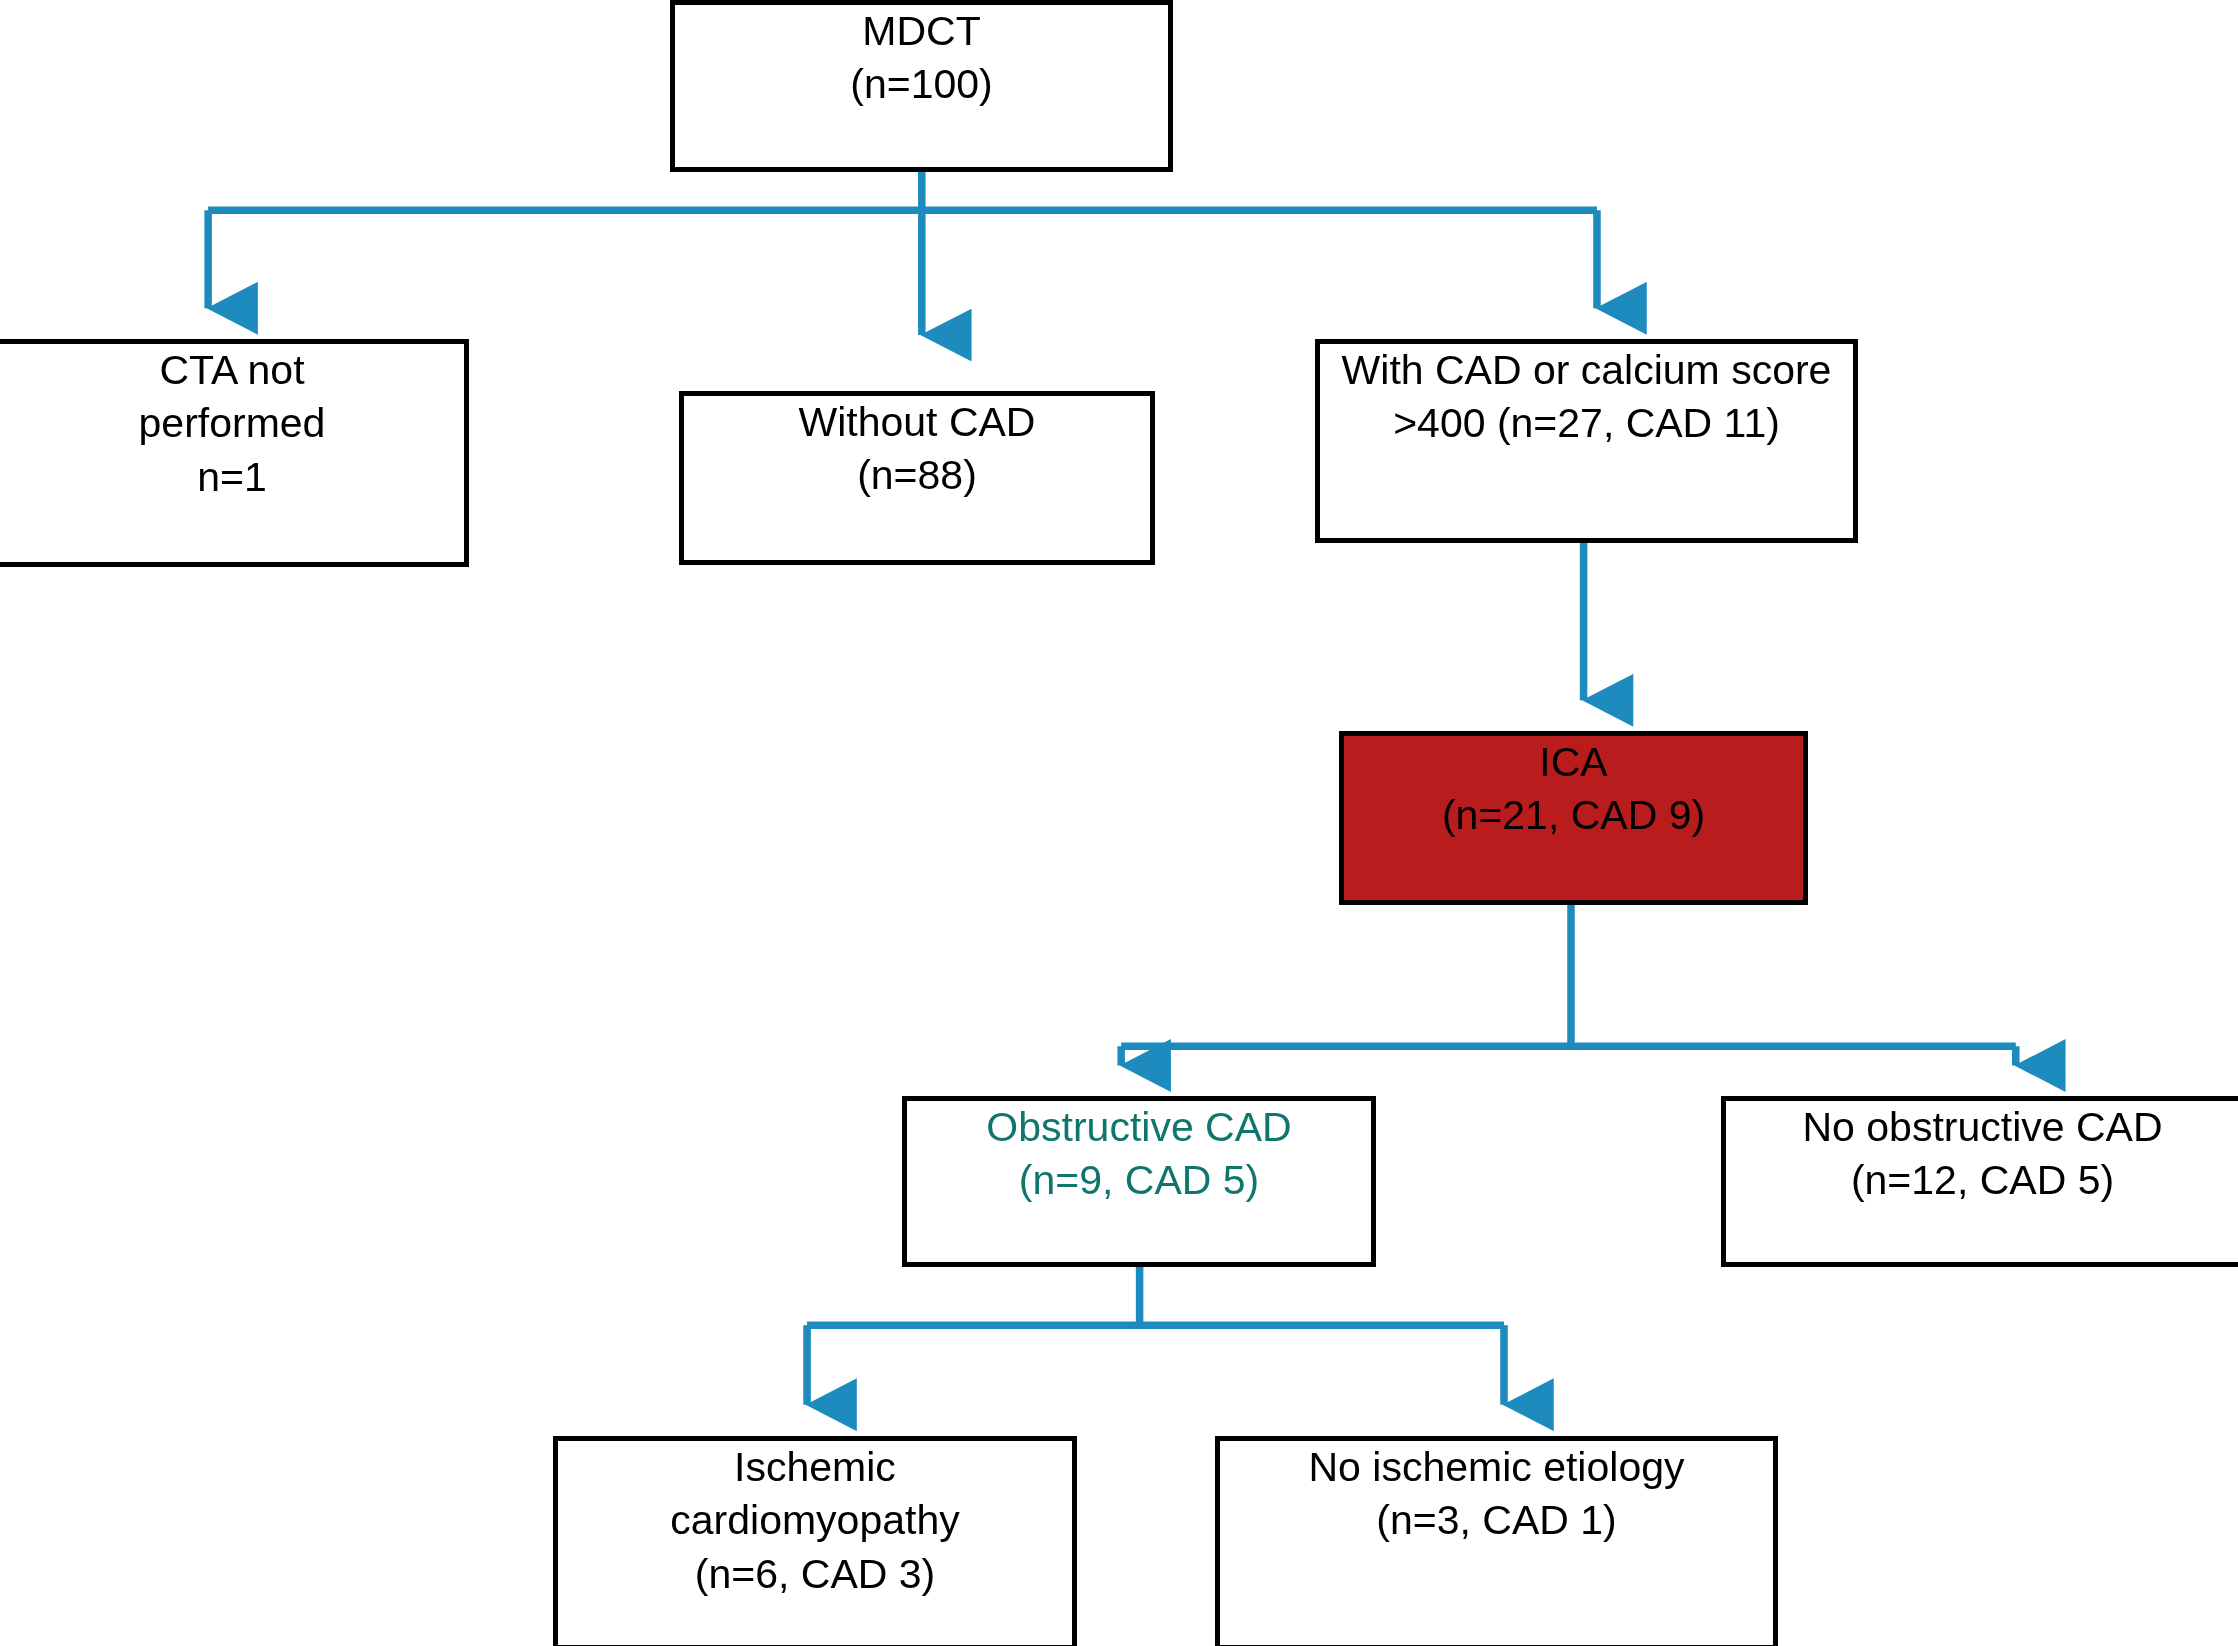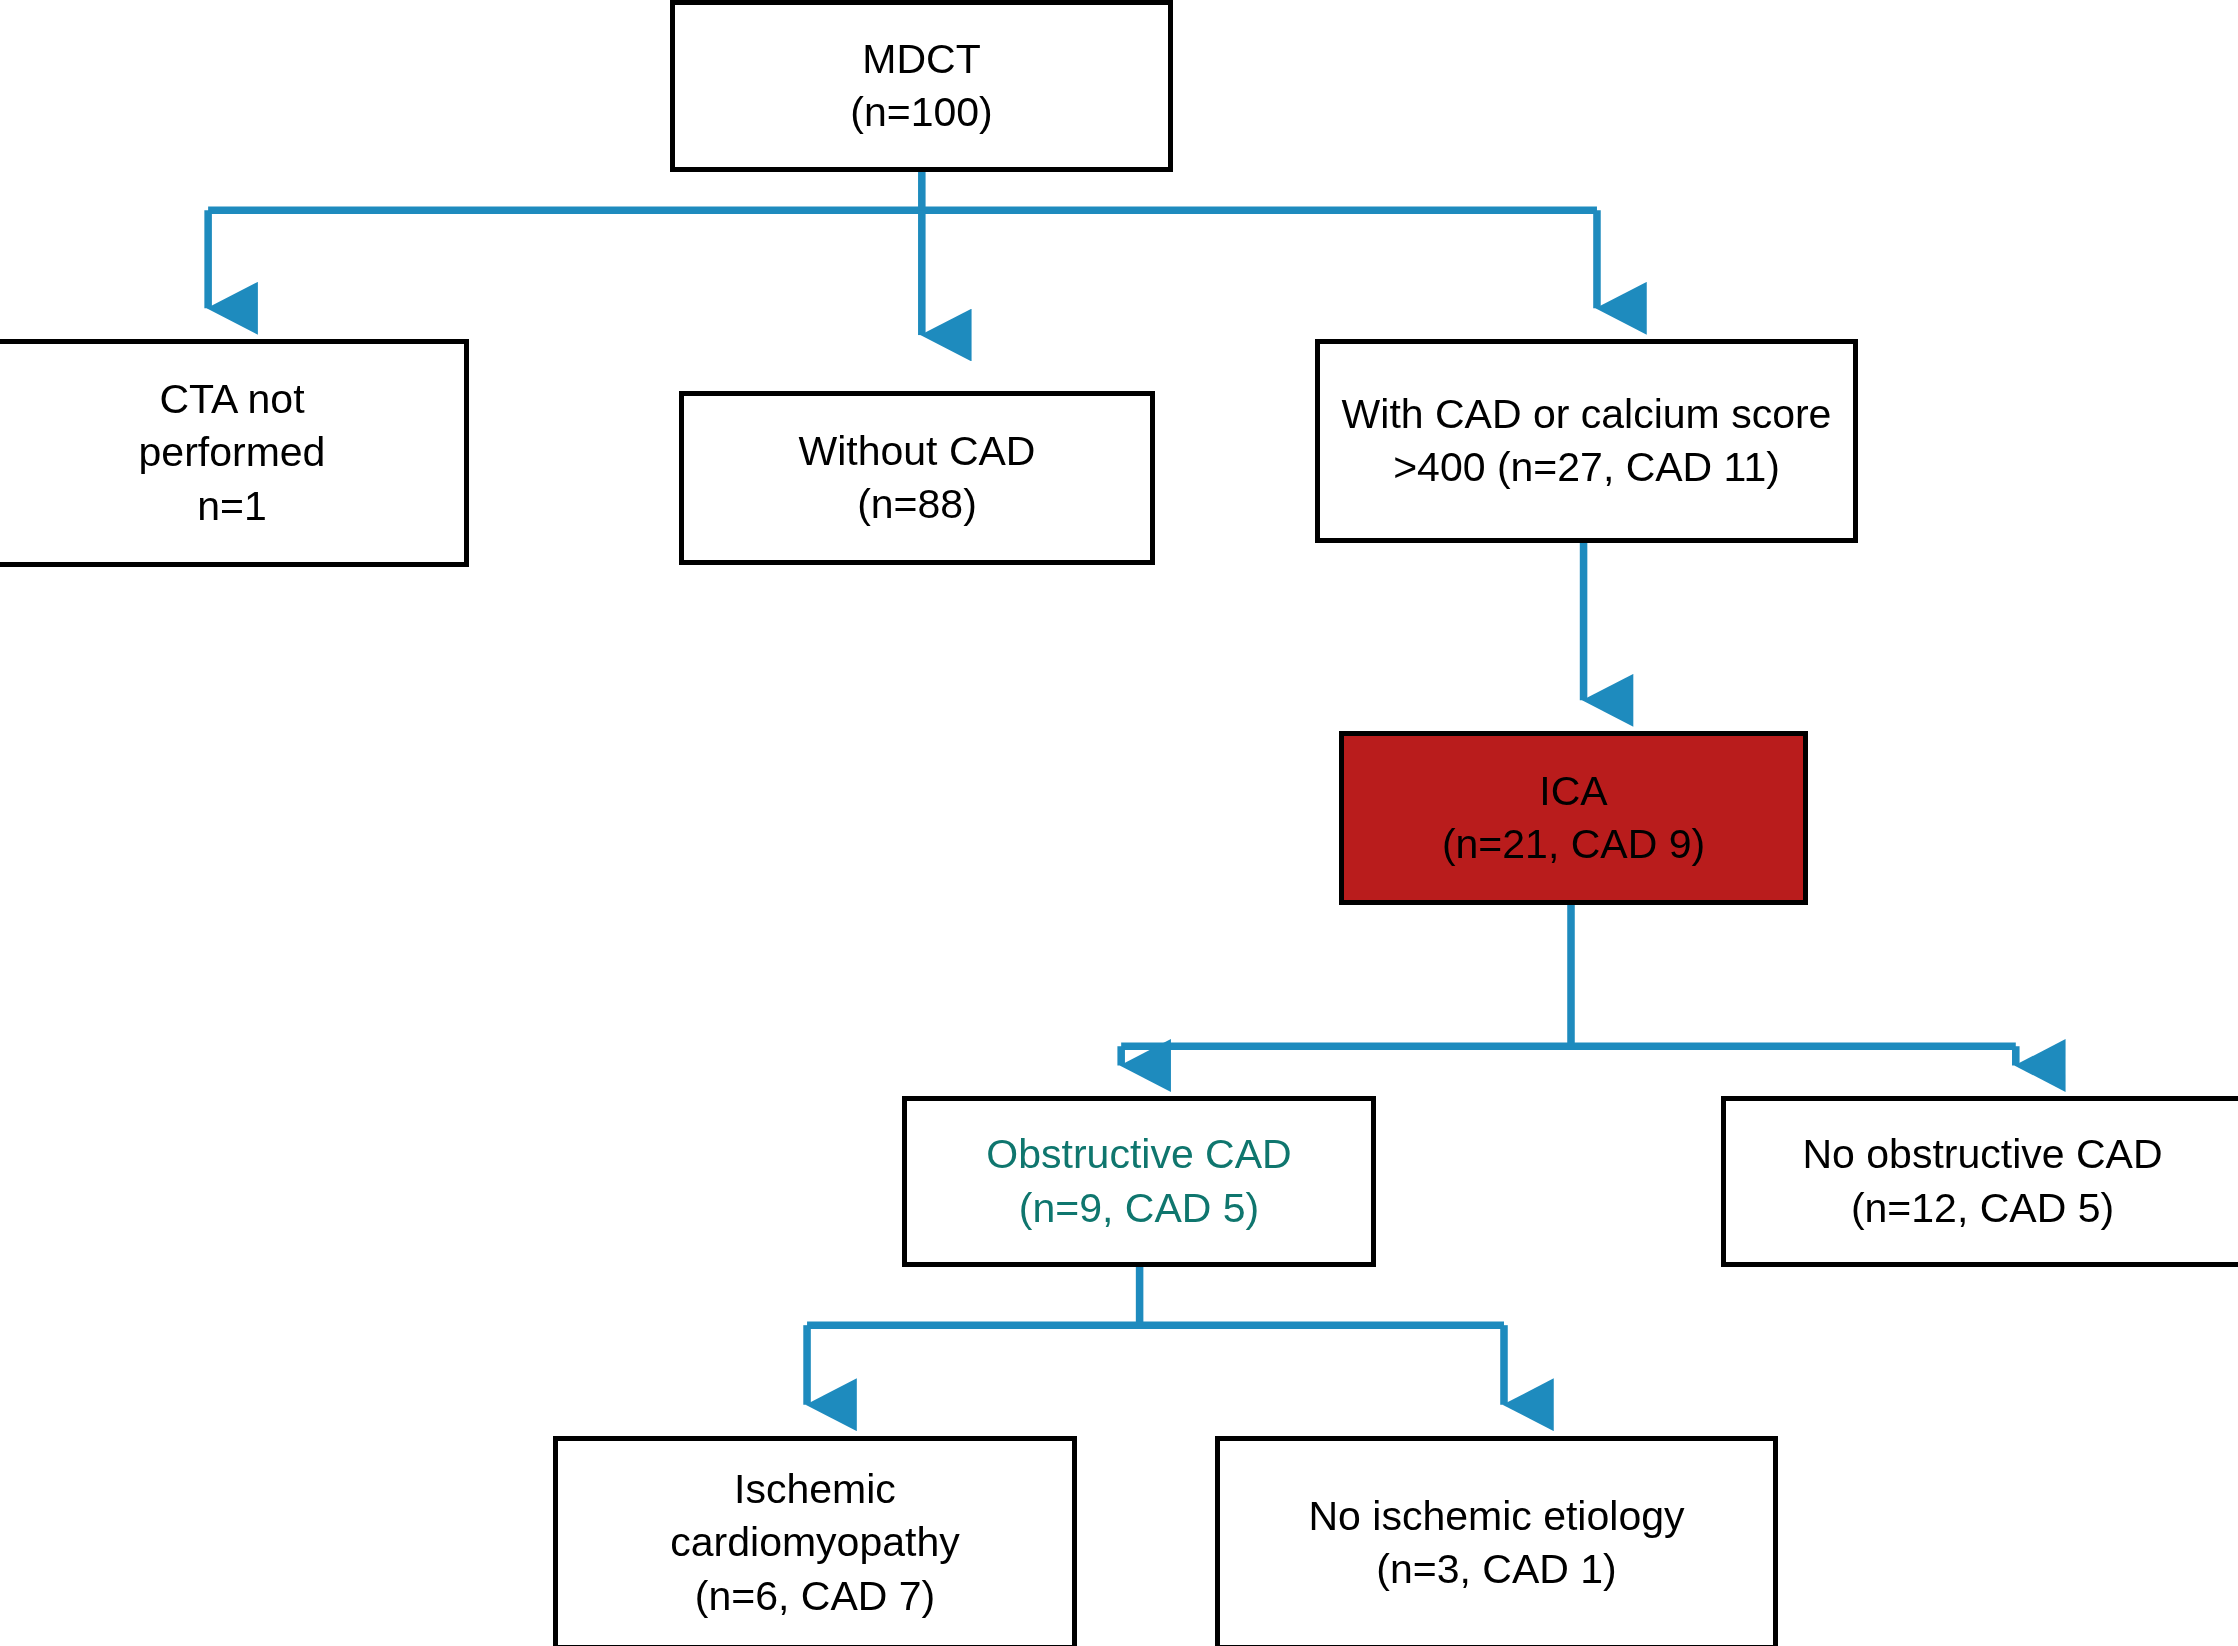--- a/index.html
+++ b/index.html
@@ -27,21 +27,20 @@
     pointer-events: none;
   }
   .node-box {
     position: absolute;
     box-sizing: border-box;
     background: #ffffff;
     border: 5.9px solid #000000;
     display: flex;
     flex-direction: column;
     align-items: center;
-    justify-content: center;
     text-align: center;
     color: #000000;
     font-size: 41px;
     line-height: 1.30;
     letter-spacing: 0px;
     z-index: 2;
   }
   .node-line {
     display: block;
     white-space: nowrap;
@@ -120,21 +119,21 @@
   </div>
 
   <div class="node-box" style="left: 1721px; top: 1096px; width: 523px; height: 171px; border-color: rgb(0, 0, 0); background: rgb(255, 255, 255); color: rgb(0, 0, 0);">
     <span class="node-line">No obstructive CAD</span>
     <span class="node-line">(n=12, CAD 5)</span>
   </div>
 
   <div class="node-box" style="left: 553px; top: 1436px; width: 524px; height: 214px; border-color: rgb(0, 0, 0); background: rgb(255, 255, 255); color: rgb(0, 0, 0);">
     <span class="node-line">Ischemic</span>
     <span class="node-line">cardiomyopathy</span>
-    <span class="node-line">(n=6, CAD 7)</span>
+    <span class="node-line">(n=6, CAD 3)</span>
   </div>
 
   <div class="node-box" style="left: 1215px; top: 1436px; width: 563px; height: 214px; border-color: rgb(0, 0, 0); background: rgb(255, 255, 255); color: rgb(0, 0, 0);">
     <span class="node-line">No ischemic etiology</span>
     <span class="node-line">(n=3, CAD 1)</span>
   </div>
 
 </div>
 
 

